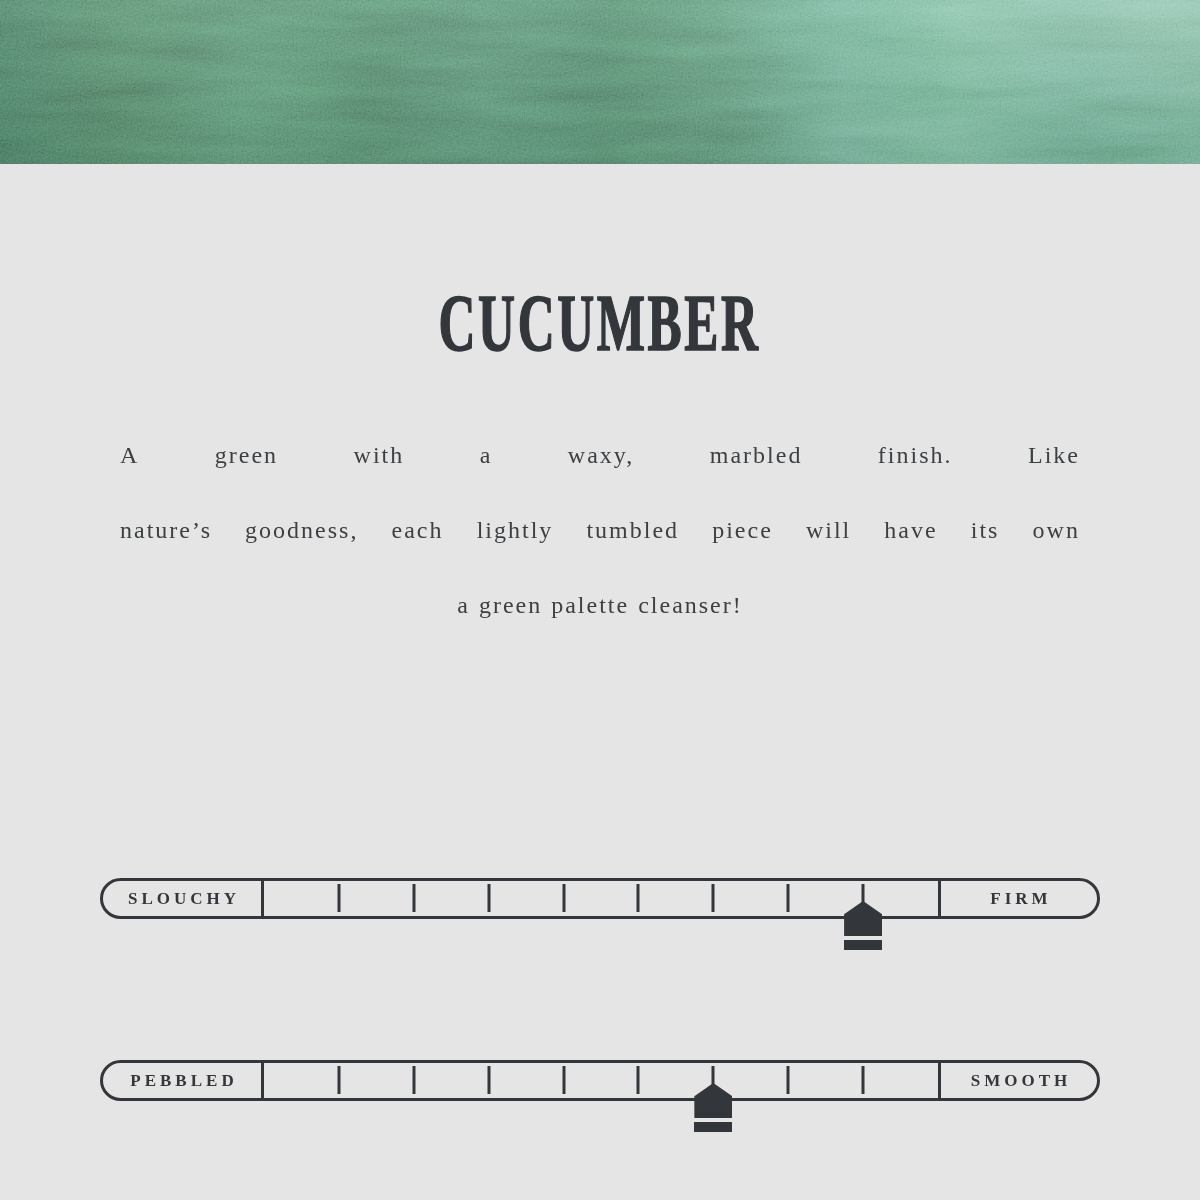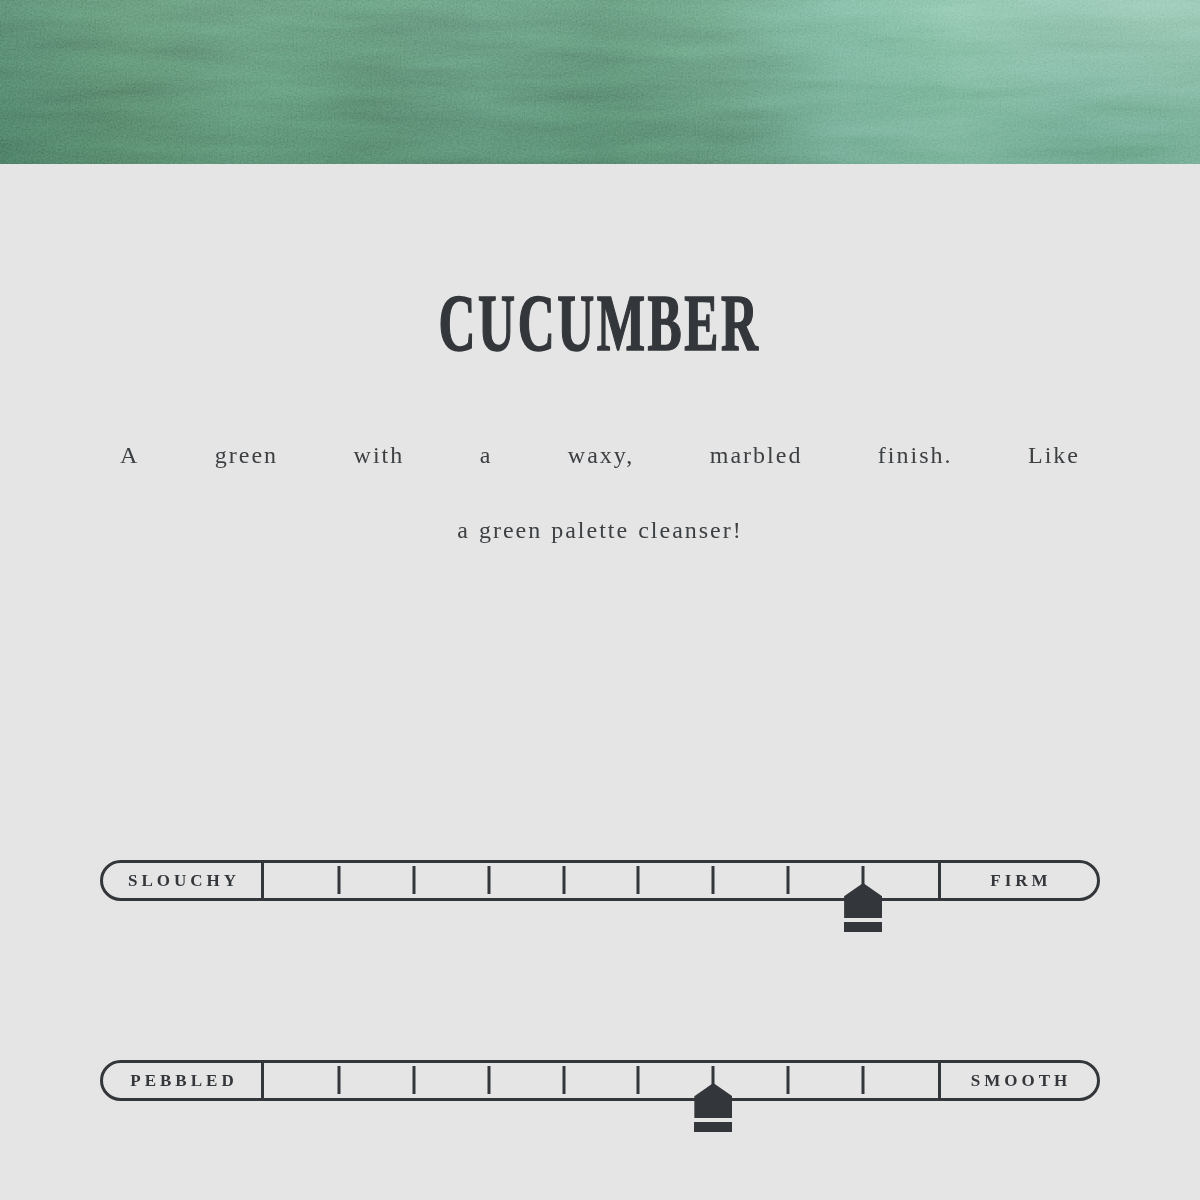--- a/index.html
+++ b/index.html
@@ -38,21 +38,21 @@
     display:flex;justify-content:space-between;align-items:center;
     height:75px;white-space:nowrap;
   }
   .desc-line.center{justify-content:center;gap:9px;}
   
   .slider{
     position:absolute;left:100px;width:1000px;height:41px;
     box-sizing:border-box;border:3px solid #33363a;border-radius:23px;
     display:flex;color:#33363a;
   }
-  .slider.first{top:860px;}
+  .slider.first{top:878px;}
   .slider.second{top:1027px;margin-top:33px;}
   .scale-section{
     display:flex;align-items:center;justify-content:center;
     font-size:17px;font-weight:bold;letter-spacing:4px;text-indent:4px;
     box-sizing:border-box;
   }
   .scale-section.left{width:161px;border-right:3px solid #33363a;}
   .scale-section.right{width:159px;border-left:3px solid #33363a;}
   .scale-track{flex:1;position:relative;}
   .scale-tick{
@@ -103,20 +103,32 @@
       <div class="desc-line">
         <span>A</span>
         <span>green</span>
         <span>with</span>
         <span>a</span>
         <span>waxy,</span>
         <span>marbled</span>
         <span>finish.</span>
         <span>Like</span>
       </div>
+      <div class="desc-line">
+        <span>nature’s</span>
+        <span>goodness,</span>
+        <span>each</span>
+        <span>lightly</span>
+        <span>tumbled</span>
+        <span>piece</span>
+        <span>will</span>
+        <span>have</span>
+        <span>its</span>
+        <span>own</span>
+      </div>
       <div class="desc-line center">
         <span>a</span>
         <span>green</span>
         <span>palette</span>
         <span>cleanser!</span>
       </div>
     </div>
 
   <div>
     <div class="slider first">

